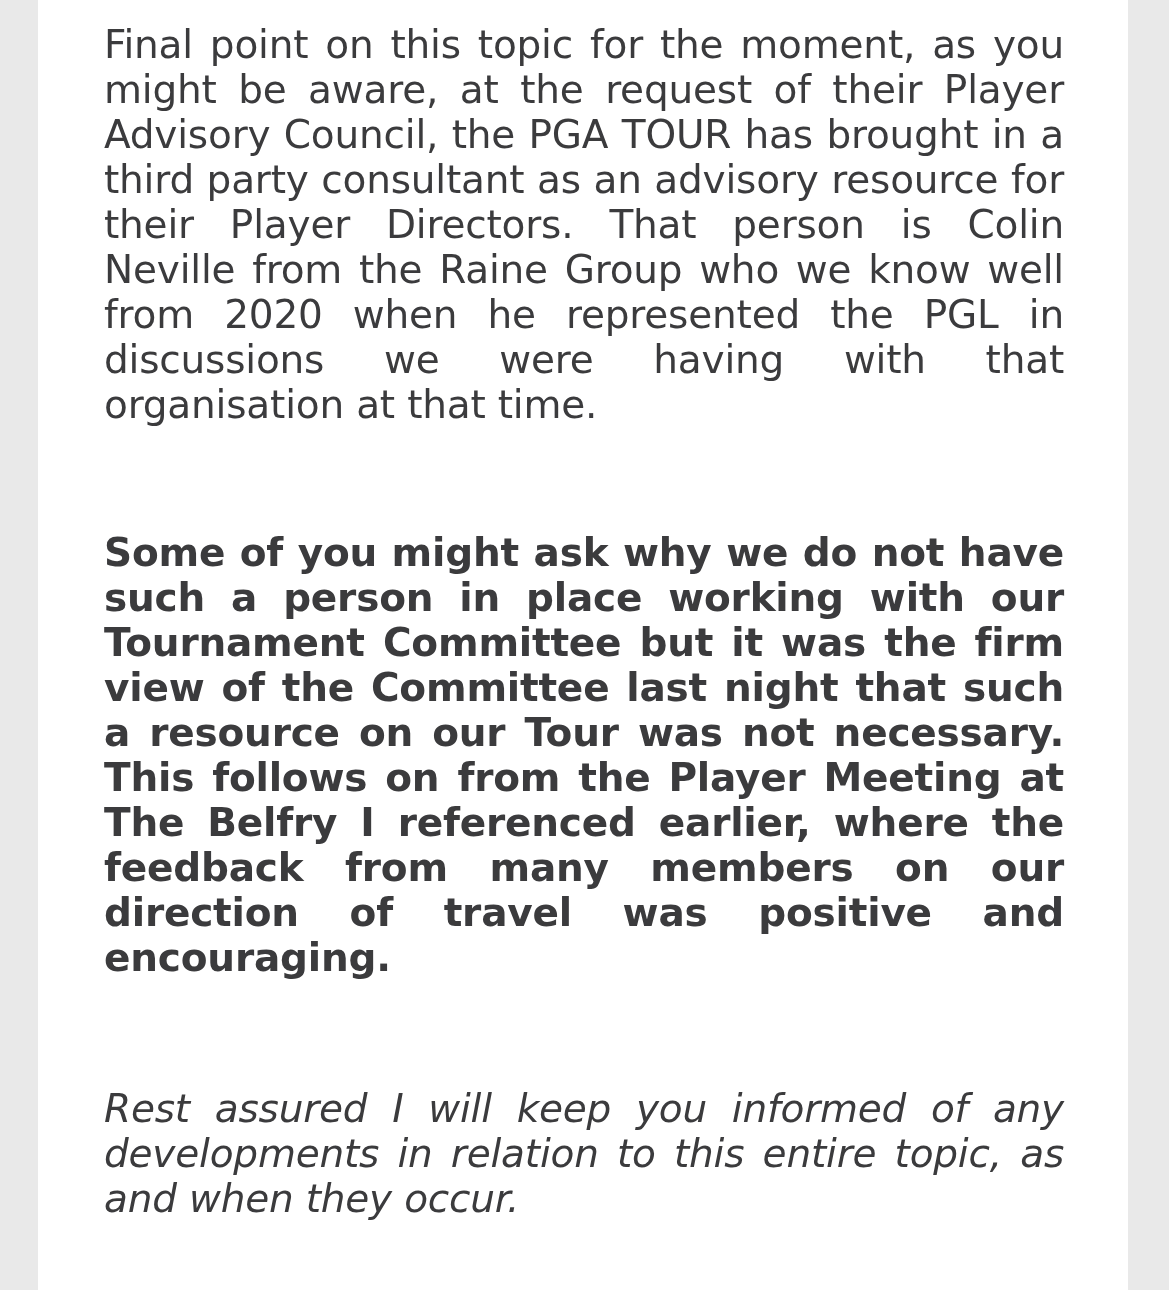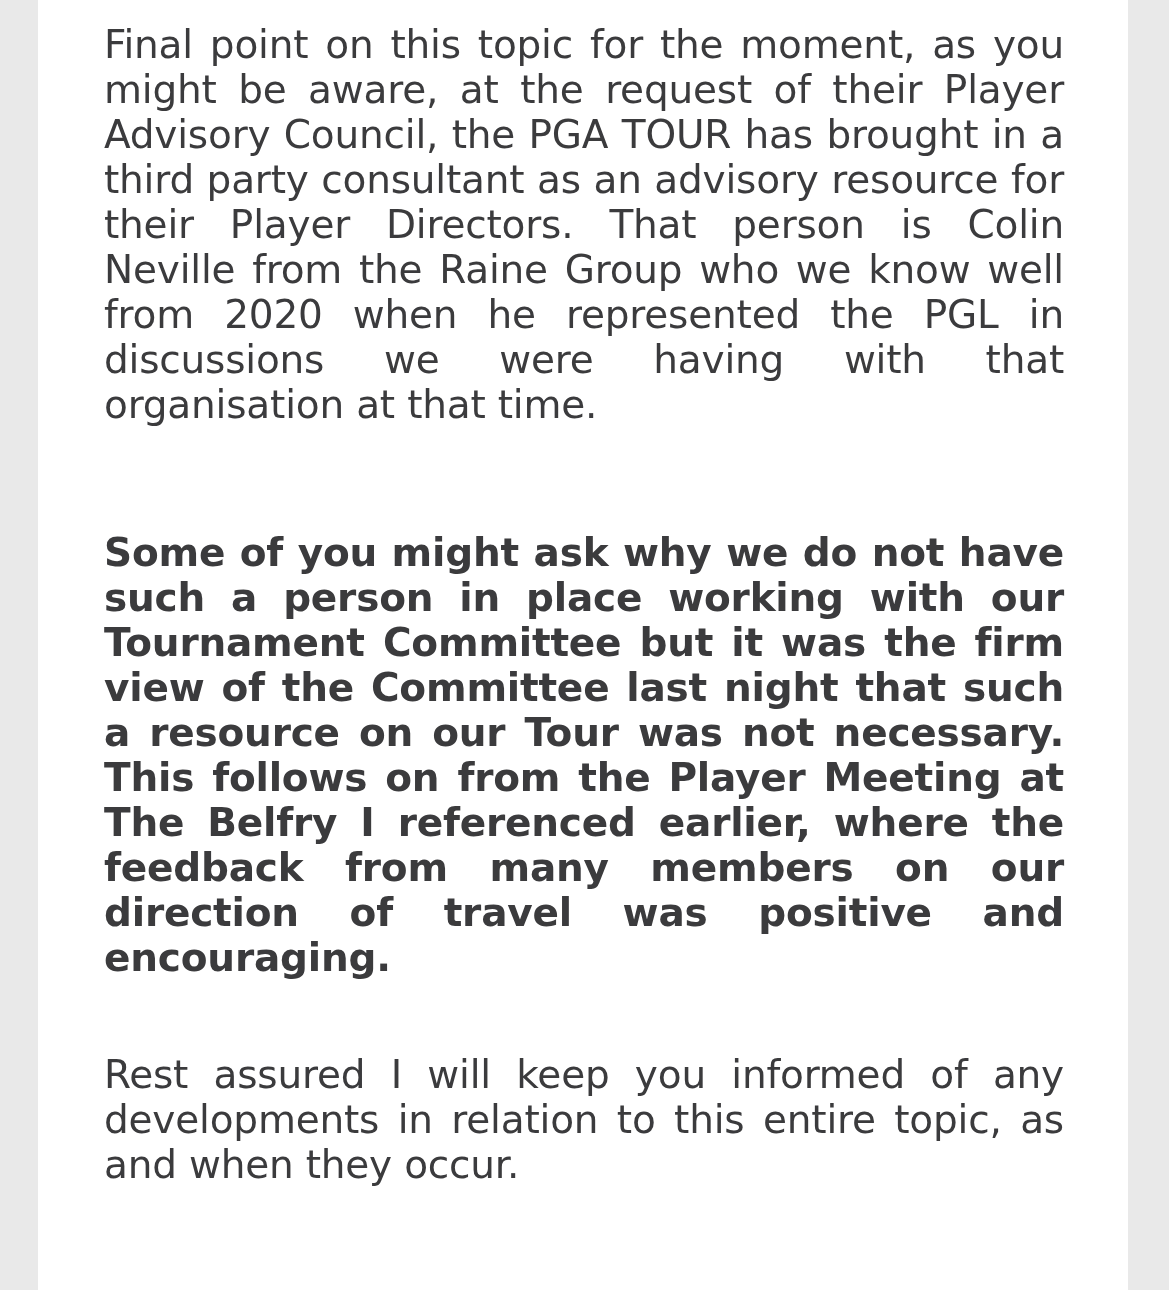--- a/index.html
+++ b/index.html
@@ -54,21 +54,21 @@
   p.para {
     margin: 0;
     color: #3b3b3d;
     font-size: 39px;
     line-height: 45px;
     text-align: justify;
     letter-spacing: -0.2px;
     font-weight: 400;
   }
   p.para.gap1 { margin-top: 103px; font-weight: bold; }
-  p.para.gap2 { margin-top: 72px; }
+  p.para.gap2 { margin-top: 106px; font-style: italic; }
 </style>
 </head>
 <body>
 
 <div class="page">
   <div class="left-gutter"></div>
   <div class="right-gutter"></div>
   <div class="sheet">
     <div class="content">
       <p class="para">Final point on this topic for the moment, as you might be aware, at the request of their Player Advisory Council, the PGA TOUR has brought in a third party consultant as an advisory resource for their Player Directors. That person is Colin Neville from the Raine Group who we know well from 2020 when he represented the PGL in discussions we were having with that organisation at that time.</p>

